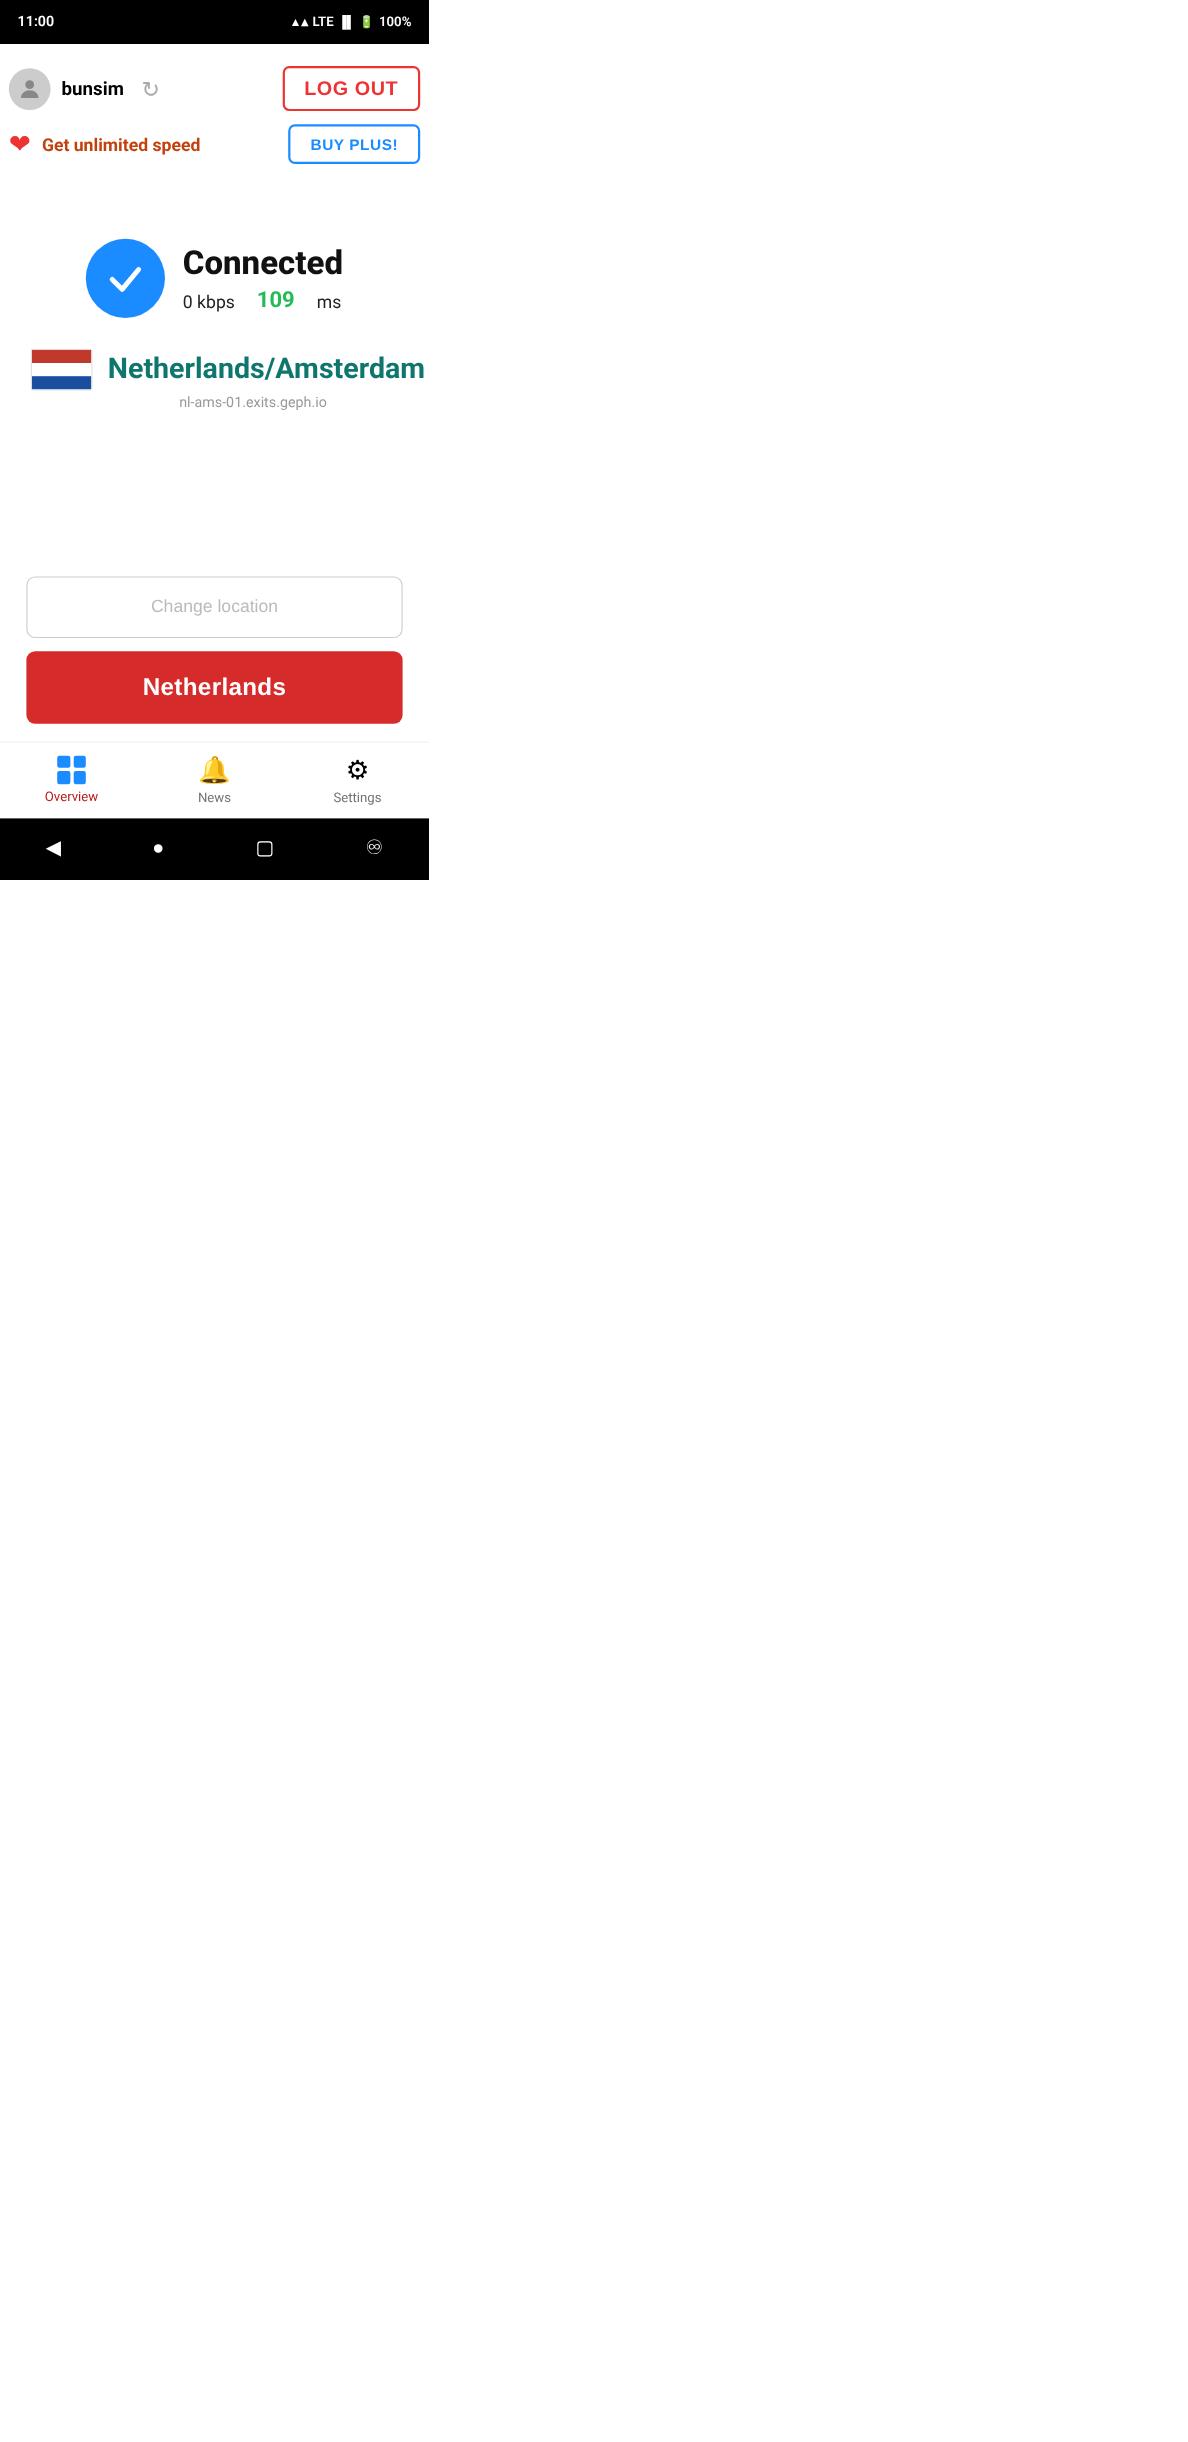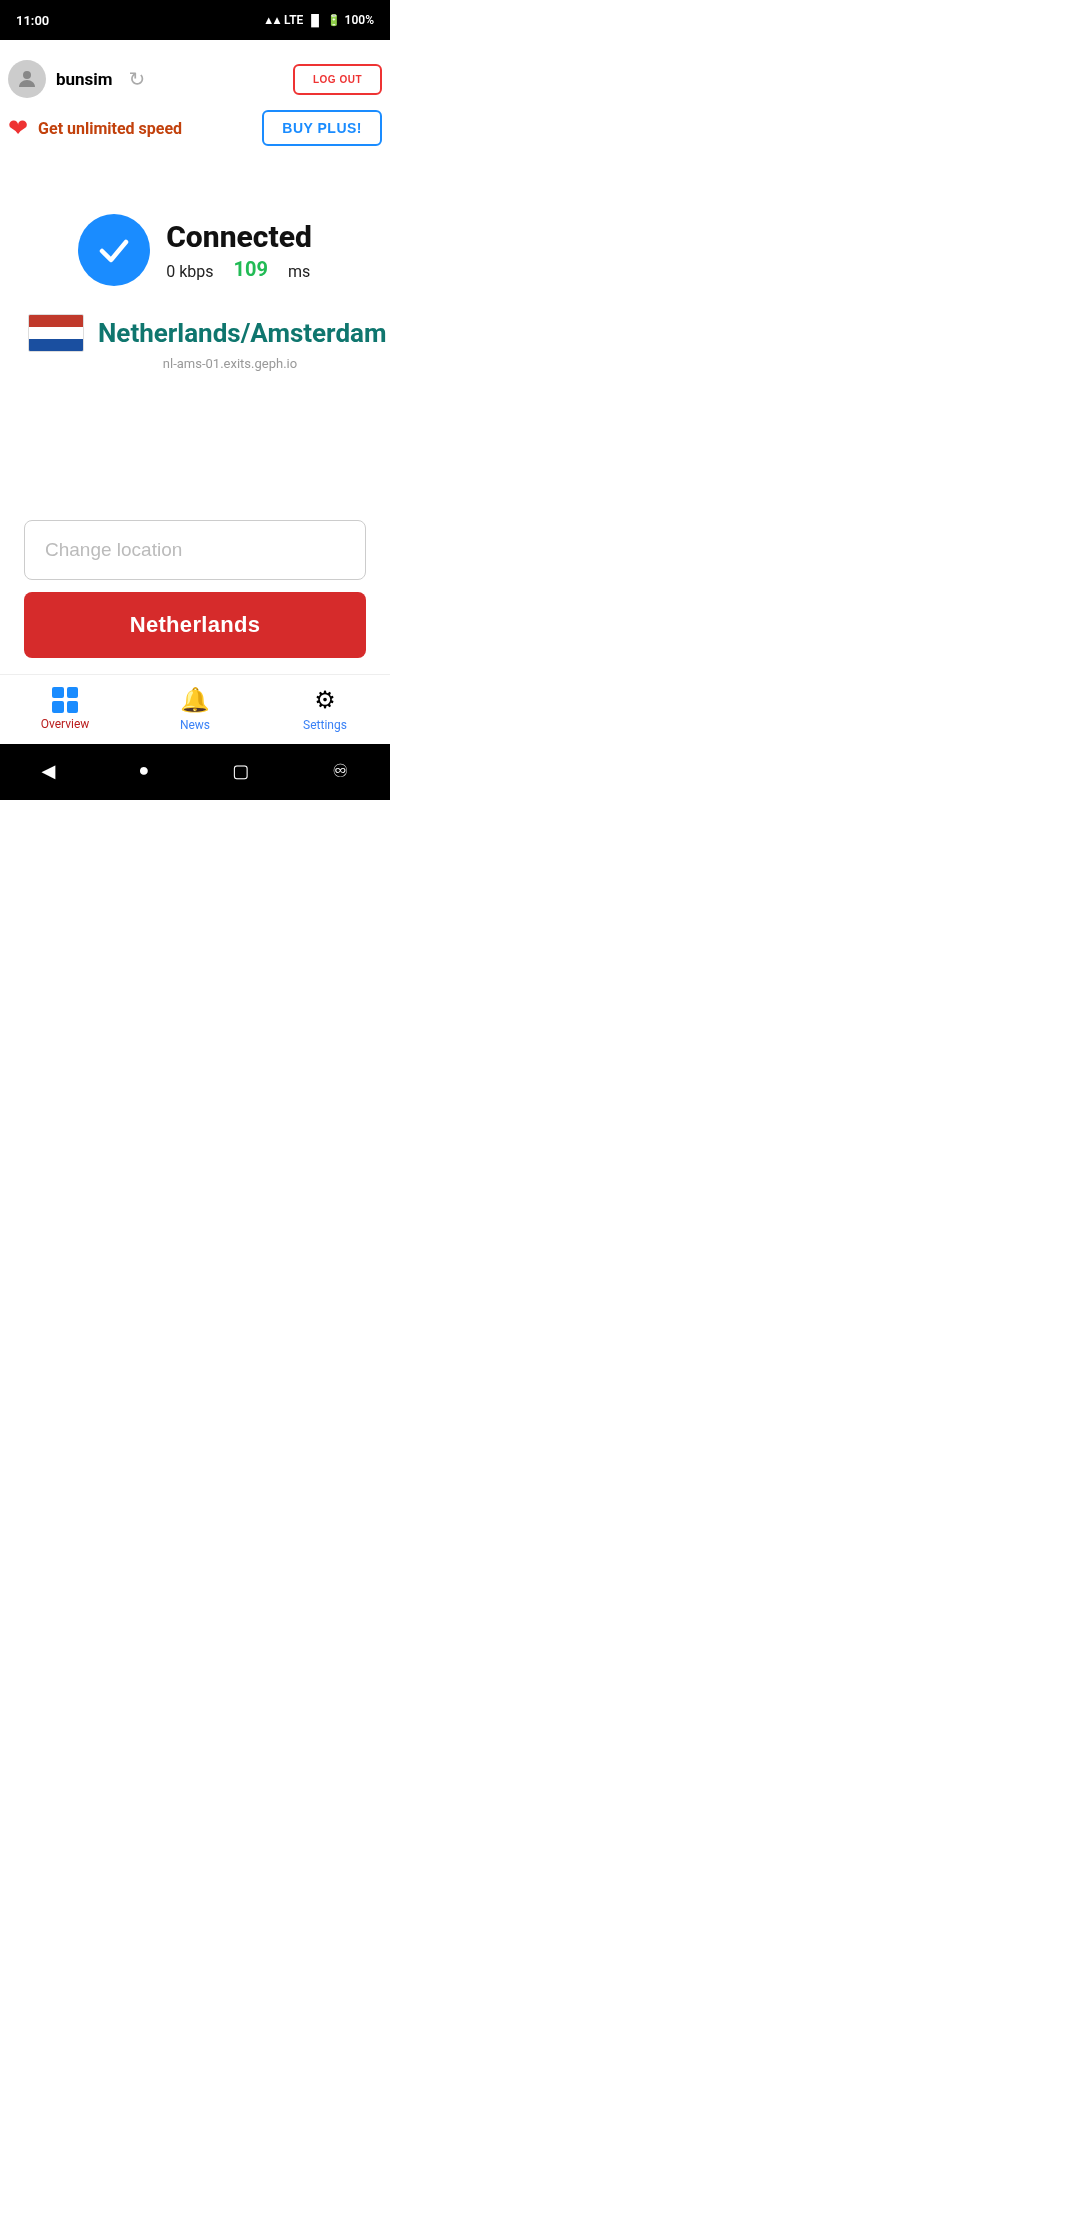--- a/index.html
+++ b/index.html
@@ -79,21 +79,21 @@
       color: #aaa;
       font-size: 20px;
       cursor: pointer;
       margin-left: 6px;
     }
     .logout-button {
       border: 2px solid #e33;
       color: #e33;
       background: transparent;
       padding: 8px 18px;
-      font-size: 10px;
+      font-size: 18px;
       font-weight: 700;
       border-radius: 6px;
       cursor: pointer;
       letter-spacing: 0.5px;
     }
 
     
     .promo-row {
       display: flex;
       align-items: center;
@@ -228,24 +228,24 @@
       padding: 0 24px 16px;
       display: flex;
       flex-direction: column;
       gap: 12px;
     }
     .change-location-input {
       width: 100%;
       padding: 18px 20px;
       border: 1.5px solid #ccc;
       border-radius: 8px;
-      font-size: 19px;
+      font-size: 16px;
       color: #bbb;
       background: #fff;
-      text-align: left;
+      text-align: center;
       cursor: pointer;
       outline: none;
       margin-top: 34px;
     }
     .change-location-input::placeholder {
       color: #bbb;
     }
     .disconnect-button {
       width: 100%;
       padding: 20px;
@@ -275,21 +275,21 @@
       align-items: center;
       gap: 4px;
       cursor: pointer;
       flex: 1;
     }
     .nav-icon {
       font-size: 24px;
     }
     .nav-label {
       font-size: 12px;
-      color: #3b82f6;
+      color: #737373;
     }
     .nav-item.active .nav-label { color: #b91c1c; }
 
     
     .system-nav {
       background: #000;
       display: flex;
       justify-content: space-around;
       align-items: center;
       padding: 10px 0 14px;

